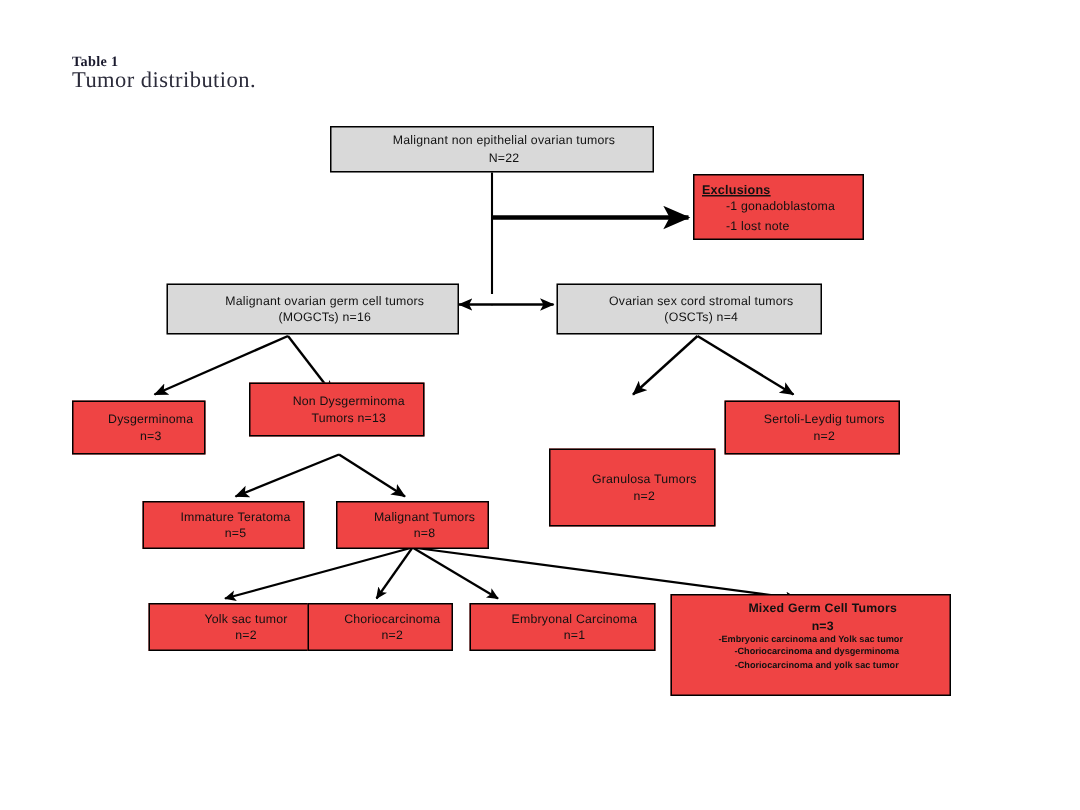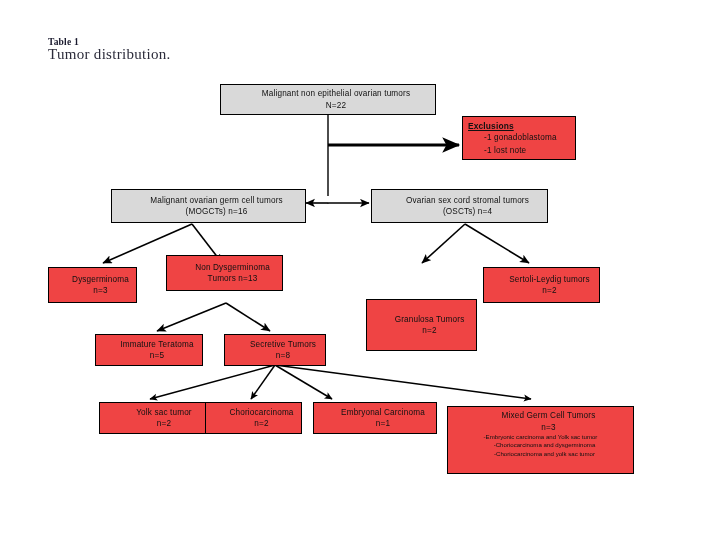--- a/index.html
+++ b/index.html
@@ -169,40 +169,40 @@
     <span class="ln">Sertoli-Leydig tumors</span>
     <span class="ln">n=2</span>
   </div>
 
   <div class="node" style="left:95px; top:334px; width:108px; height:32px;">
     <span class="ln">Immature Teratoma</span>
     <span class="ln">n=5</span>
   </div>
 
   <div class="node" style="left:224px; top:334px; width:102px; height:32px;">
-    <span class="ln">Secretive Tumors</span>
+    <span class="ln">Malignant Tumors</span>
     <span class="ln">n=8</span>
   </div>
 
   <div class="node" style="left:99px; top:402px; width:114px; height:32px;">
     <span class="ln">Yolk sac tumor</span>
     <span class="ln">n=2</span>
   </div>
 
   <div class="node" style="left:205px; top:402px; width:97px; height:32px;">
     <span class="ln">Choriocarcinoma</span>
     <span class="ln">n=2</span>
   </div>
 
   <div class="node" style="left:313px; top:402px; width:124px; height:32px;">
     <span class="ln">Embryonal Carcinoma</span>
     <span class="ln">n=1</span>
   </div>
 
-  <div class="node mixed" style="left:447px; top:406px; width:187px; height:68px;">
+  <div class="node mixed" style="left:447px; top:396px; width:187px; height:68px;font-weight:bold;">
     <span class="ln">Mixed Germ Cell Tumors</span>
     <span class="ln">n=3</span>
     <span class="sub">-Embryonic carcinoma and Yolk sac tumor</span>
     <span class="sub ind">-Choriocarcinoma and dysgerminoma</span>
     <span class="sub ind">-Choriocarcinoma and yolk sac tumor</span>
   </div>
 
 </div>
 
 </body></html>

